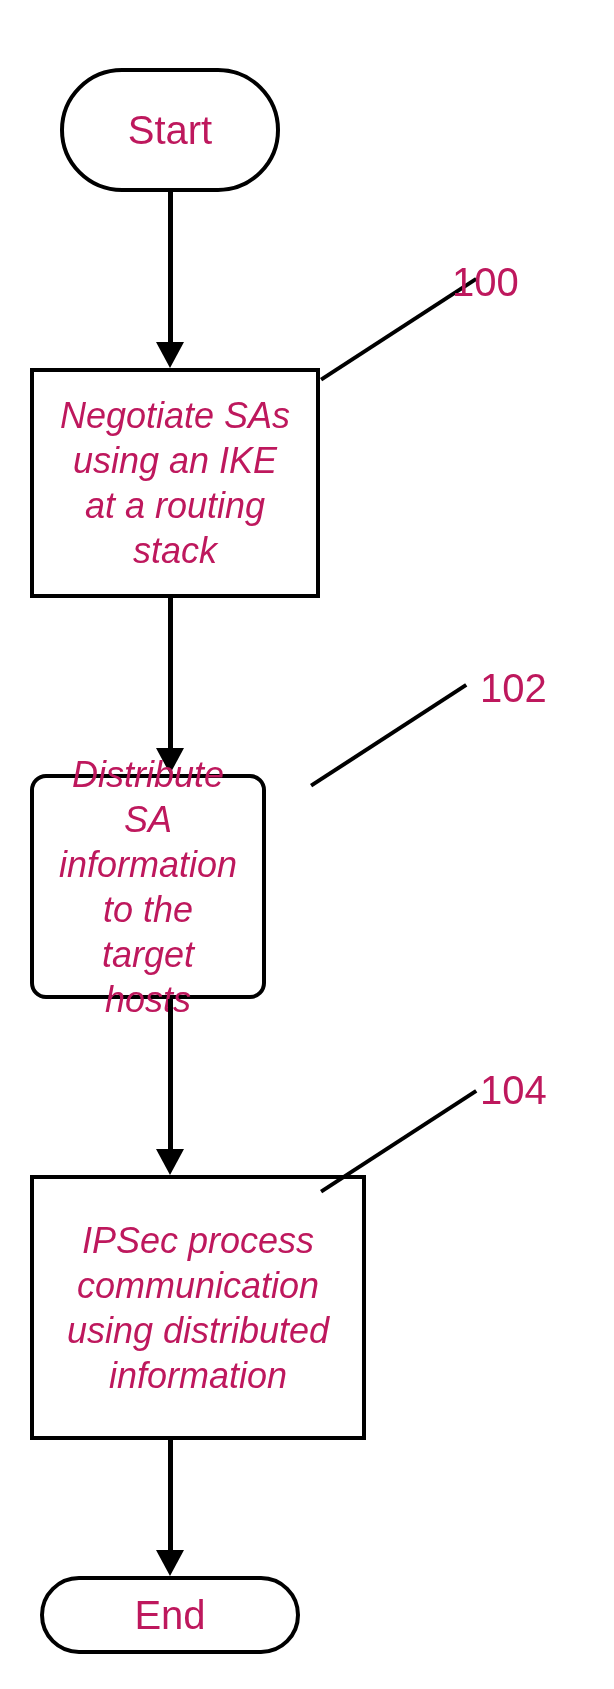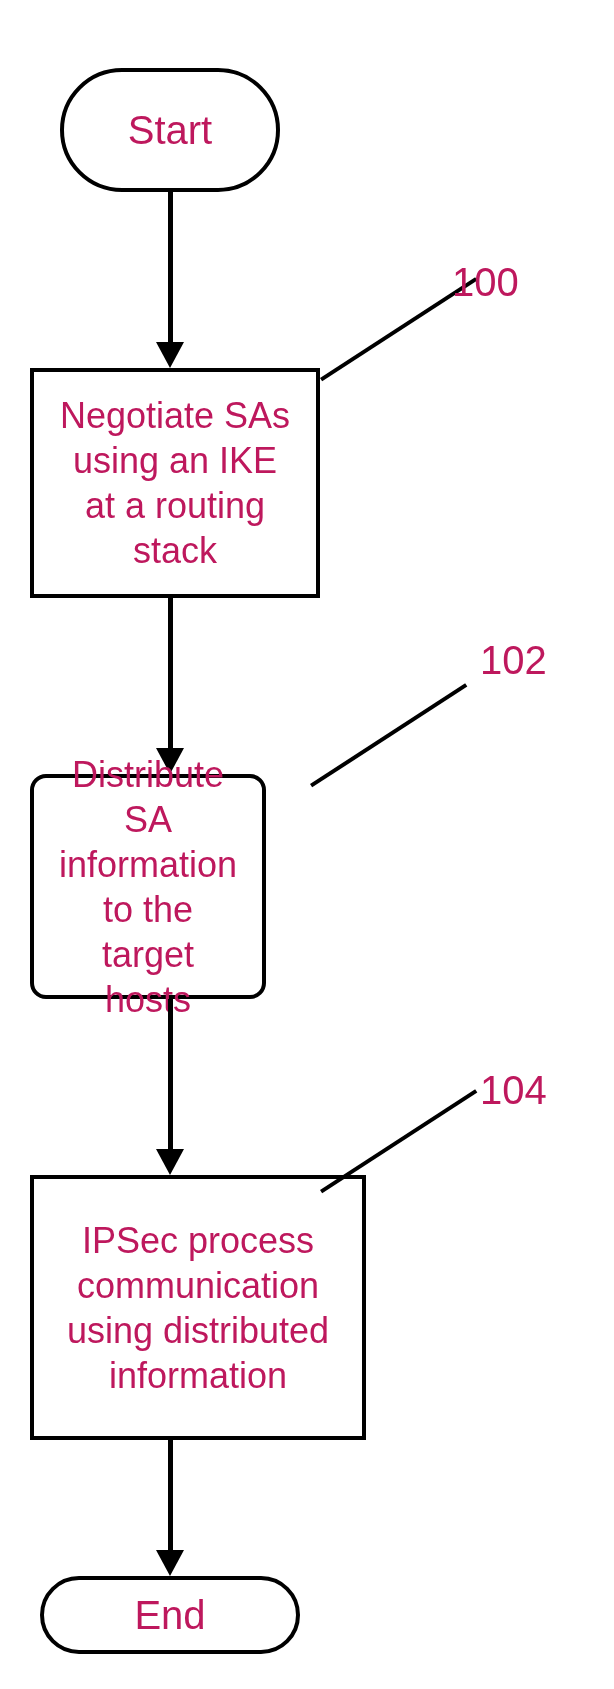--- a/index.html
+++ b/index.html
@@ -29,20 +29,21 @@
     position: absolute;
     border: 4px solid #000;
     display: flex;
     align-items: center;
     justify-content: center;
     text-align: center;
     font-size: 36px;
     line-height: 1.25;
     padding: 24px;
     box-sizing: border-box;
+    font-style: italic;
   }
   .arrow-line {
     position: absolute;
     background: #000;
   }
   .arrowhead-down {
     position: absolute;
     width: 0;
     height: 0;
     border-left: 14px solid transparent;
@@ -74,21 +75,21 @@
 
 <div class="leader" style="left:320px; top:350px; width:185px; transform:rotate(-33deg);"></div>
 <div class="ref-label" style="left:452px; top:232px;">100</div>
 
 <div class="arrow-line" style="left:168px; top:570px; width:5px; height:150px;"></div>
 <div class="arrowhead-down" style="left:170px; top:720px;"></div>
 
 <div class="process" style="left:30px; top:746px; width:236px; height:225px;border-radius:16px;">Distribute SA information to the target hosts</div>
 
 <div class="leader" style="left:310px; top:756px; width:185px; transform:rotate(-33deg);"></div>
-<div class="ref-label" style="left:480px; top:610px;">102</div>
+<div class="ref-label" style="left:480px; top:638px;">102</div>
 
 <div class="arrow-line" style="left:168px; top:971px; width:5px; height:150px;"></div>
 <div class="arrowhead-down" style="left:170px; top:1121px;"></div>
 
 <div class="process" style="left:30px; top:1147px; width:336px; height:265px;">IPSec process communication using distributed information</div>
 
 <div class="leader" style="left:320px; top:1162px; width:185px; transform:rotate(-33deg);"></div>
 <div class="ref-label" style="left:480px; top:1040px;">104</div>
 
 <div class="arrow-line" style="left:168px; top:1412px; width:5px; height:110px;"></div>

